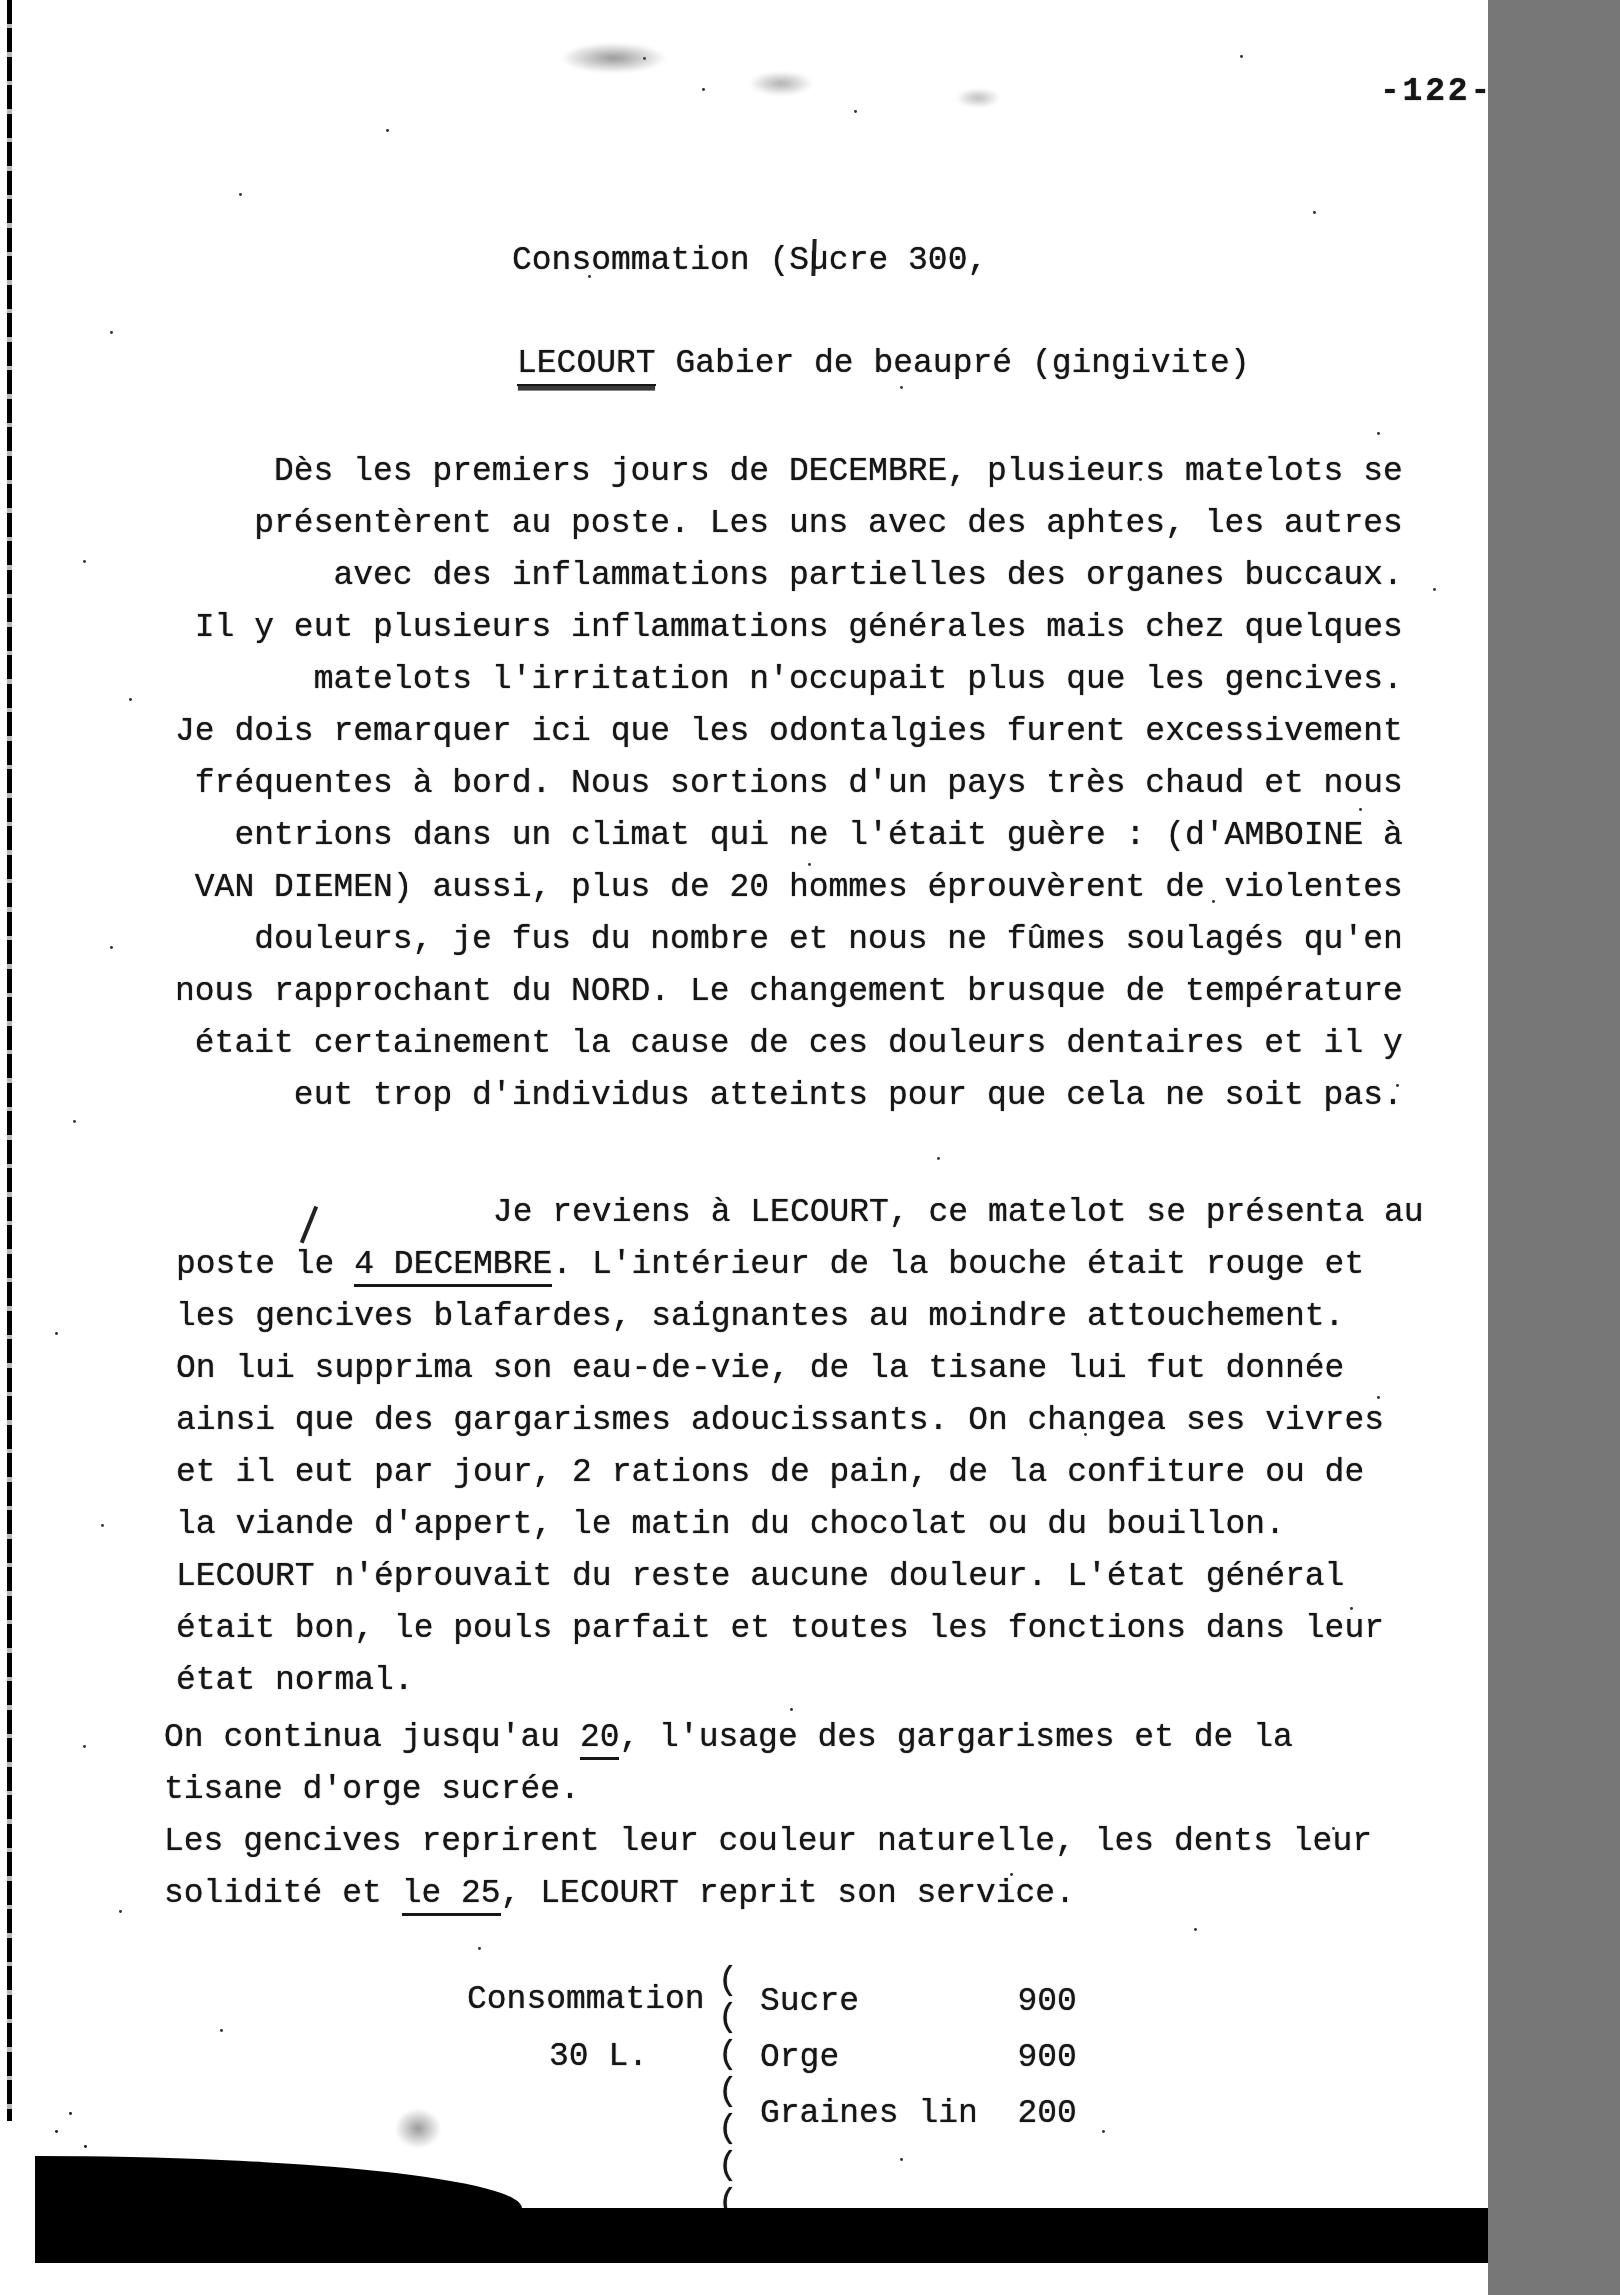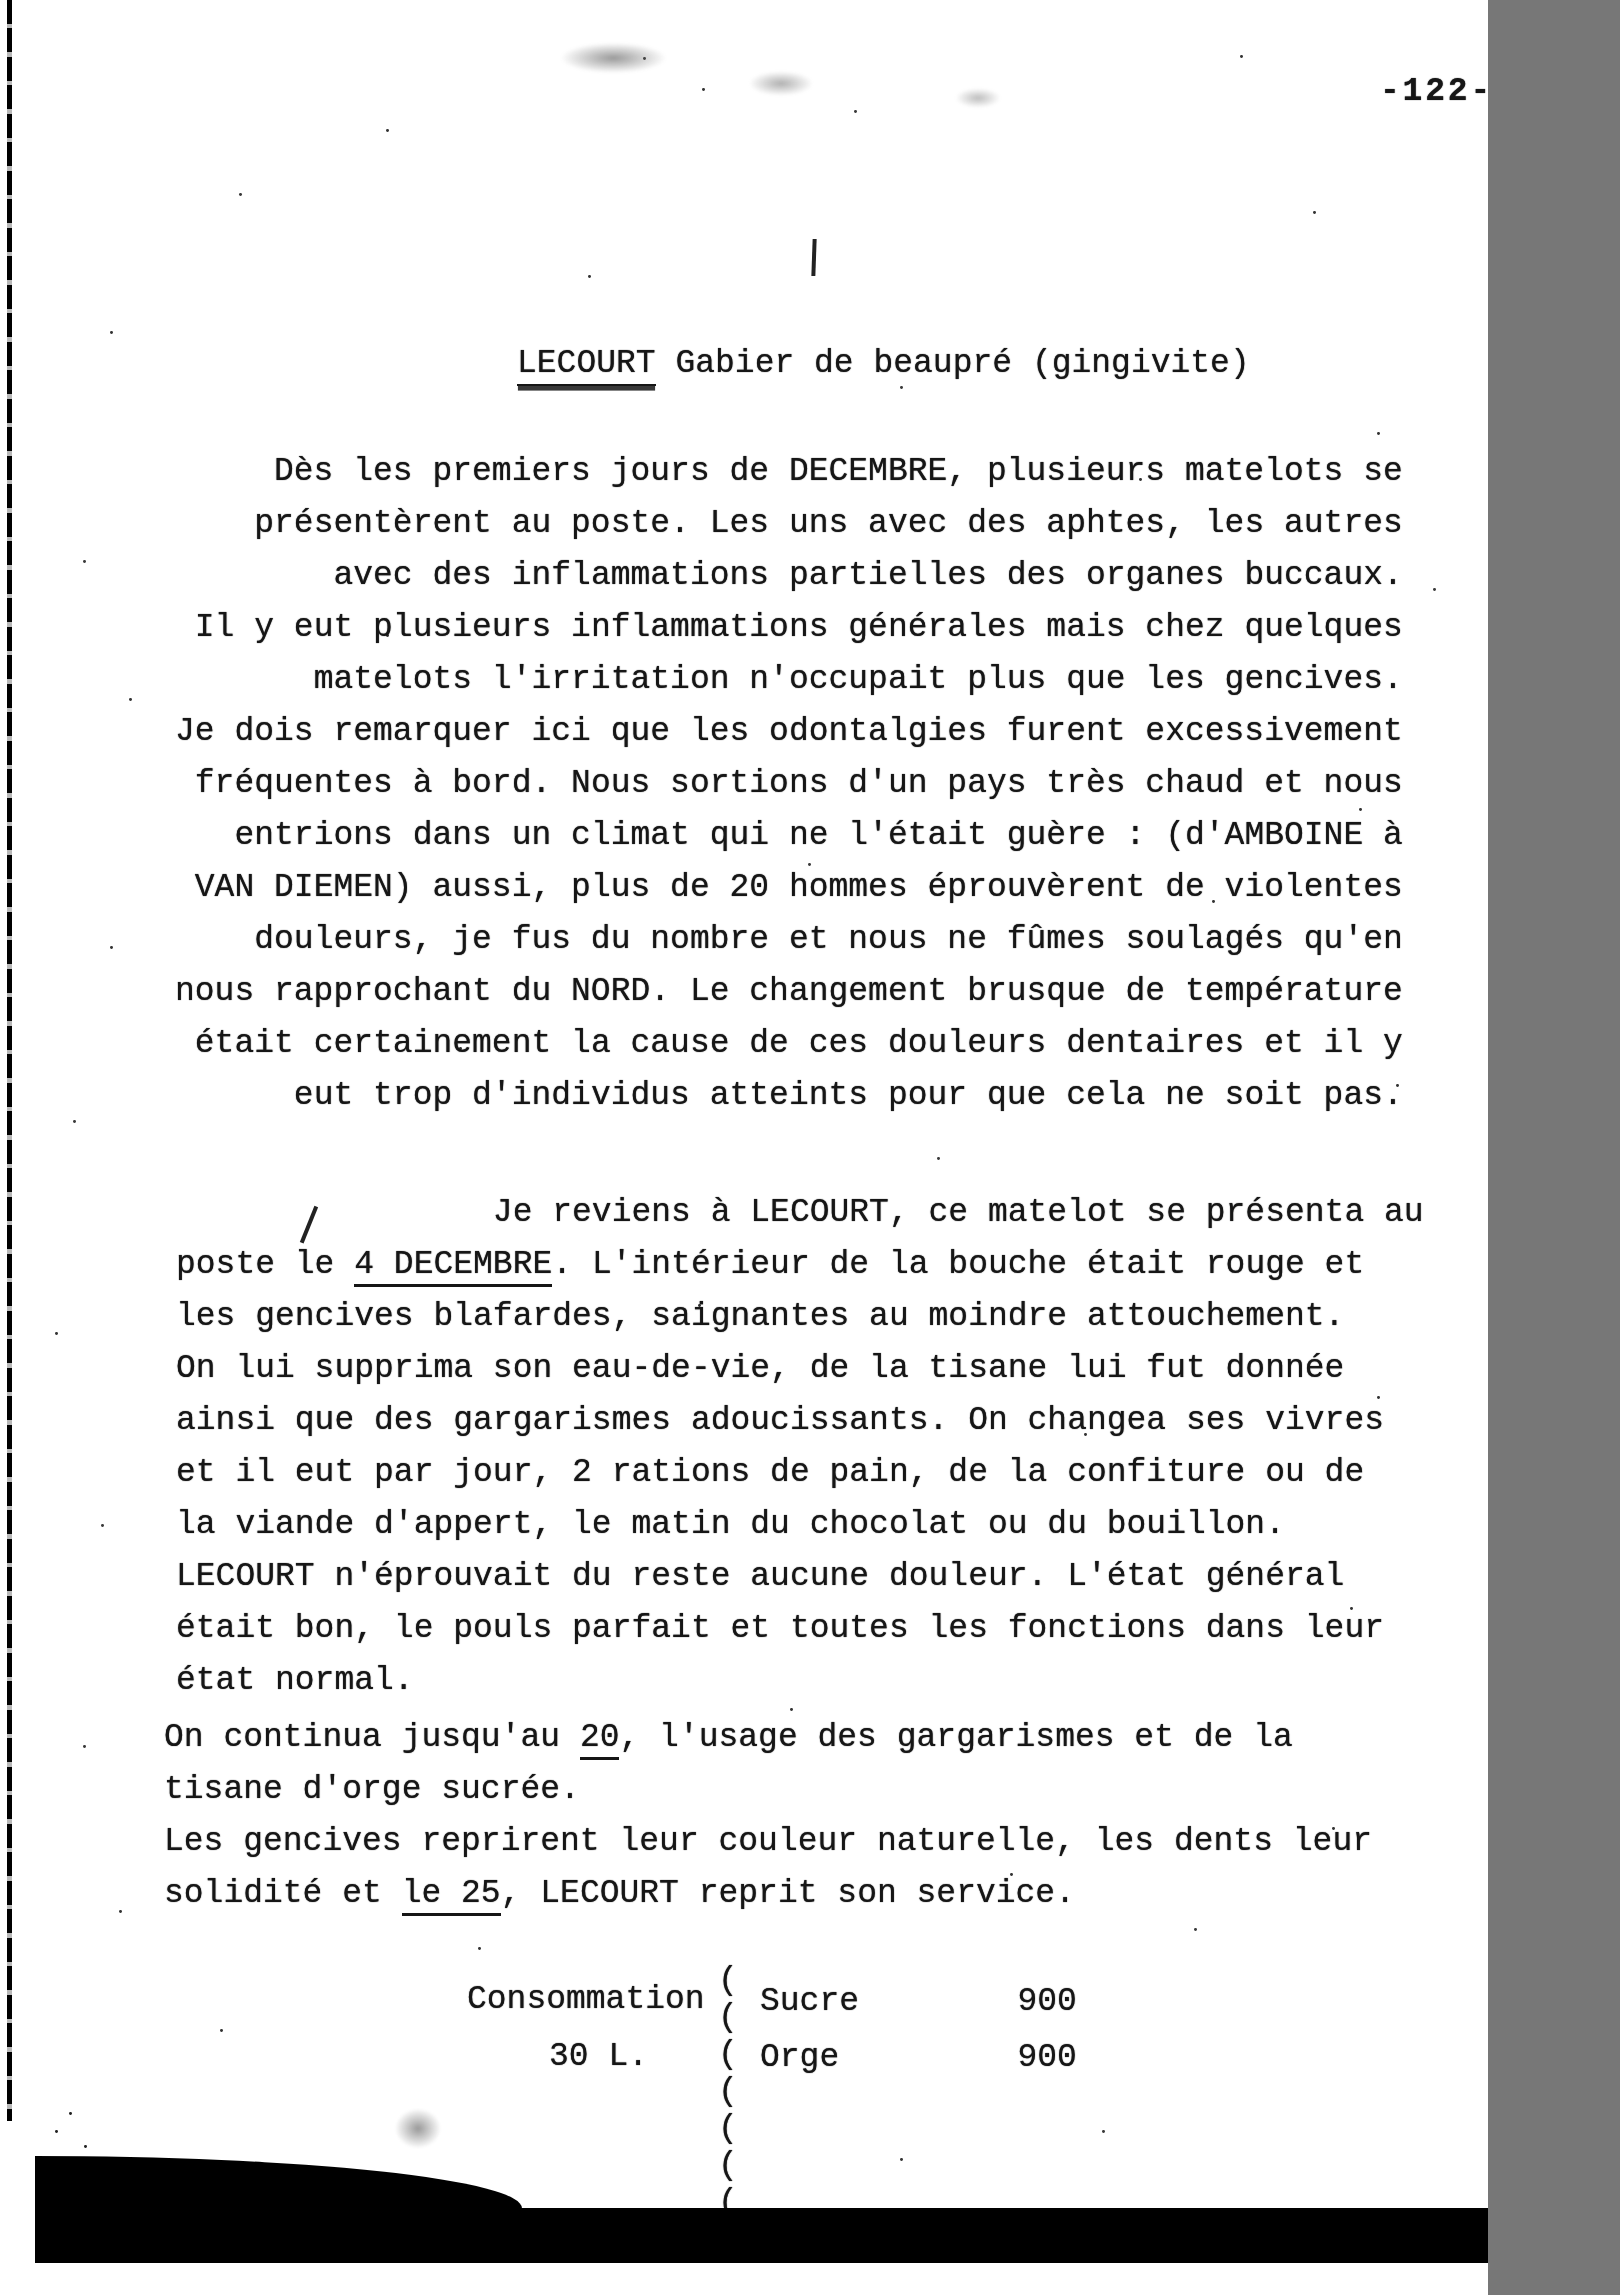--- a/index.html
+++ b/index.html
@@ -77,31 +77,32 @@
   <div class="speckles"></div>
   <div class="smudge smudge1"></div>
   <div class="smudge smudge2"></div>
   <div class="smudge smudge3"></div>
   <div class="smudge smudge4"></div>
   <div class="vmark"></div>
   <div class="dmark"></div>
 
   <div class="tw page-number">-122-</div>
 
+  <div class="tw header-note">Consommation (Sucre 300,</div>
 
   <div class="tw doc-title"><span class="u2">LECOURT</span><span> Gabier de beaupré (gingivite)</span></div>
 
   <div class="tw para1"><div class="line">Dès les premiers jours de DECEMBRE, plusieurs matelots se</div><div class="line">présentèrent au poste. Les uns avec des aphtes, les autres</div><div class="line">avec des inflammations partielles des organes buccaux.</div><div class="line">Il y eut plusieurs inflammations générales mais chez quelques</div><div class="line">matelots l'irritation n'occupait plus que les gencives.</div><div class="line">Je dois remarquer ici que les odontalgies furent excessivement</div><div class="line">fréquentes à bord. Nous sortions d'un pays très chaud et nous</div><div class="line">entrions dans un climat qui ne l'était guère : (d'AMBOINE à</div><div class="line">VAN DIEMEN) aussi, plus de 20 hommes éprouvèrent de violentes</div><div class="line">douleurs, je fus du nombre et nous ne fûmes soulagés qu'en</div><div class="line">nous rapprochant du NORD. Le changement brusque de température</div><div class="line">était certainement la cause de ces douleurs dentaires et il y</div><div class="line">eut trop d'individus atteints pour que cela ne soit pas.</div></div>
   <div class="tw para2"><div class="line">                Je reviens à LECOURT, ce matelot se présenta au</div><div class="line"><span>poste le </span><span class="u">4 DECEMBRE</span><span>. L'intérieur de la bouche était rouge et</span></div><div class="line">les gencives blafardes, saignantes au moindre attouchement.</div><div class="line">On lui supprima son eau-de-vie, de la tisane lui fut donnée</div><div class="line">ainsi que des gargarismes adoucissants. On changea ses vivres</div><div class="line">et il eut par jour, 2 rations de pain, de la confiture ou de</div><div class="line">la viande d'appert, le matin du chocolat ou du bouillon.</div><div class="line">LECOURT n'éprouvait du reste aucune douleur. L'état général</div><div class="line">était bon, le pouls parfait et toutes les fonctions dans leur</div><div class="line">état normal.</div></div>
   <div class="tw para3"><div class="line"><span>On continua jusqu'au </span><span class="u">20</span><span>, l'usage des gargarismes et de la</span></div><div class="line">tisane d'orge sucrée.</div><div class="line">Les gencives reprirent leur couleur naturelle, les dents leur</div><div class="line"><span>solidité et </span><span class="u">le 25</span><span>, LECOURT reprit son service.</span></div></div>
 
   <div class="tw c-label1">Consommation</div>
   <div class="tw c-label2">30 L.</div>
   <div class="tw c-braces"><div class="line">(</div><div class="line">(</div><div class="line">(</div><div class="line">(</div><div class="line">(</div><div class="line">(</div><div class="line">(</div></div>
-  <div class="tw c-rows"><div class="line">Sucre        900</div><div class="line">Orge         900</div></div>
+  <div class="tw c-rows"><div class="line">Sucre        900</div><div class="line">Orge         900</div><div class="line">Graines lin  200</div></div>
 
   <div class="left-line"></div>
   <div class="right-band">
     <div class="rs rs1"></div>
     <div class="rs rs2"></div>
     <div class="rs rs3"></div>
     <div class="rs rs4"></div>
     <div class="rs rs5"></div>
   </div>
   <div class="band-wedge"></div>

